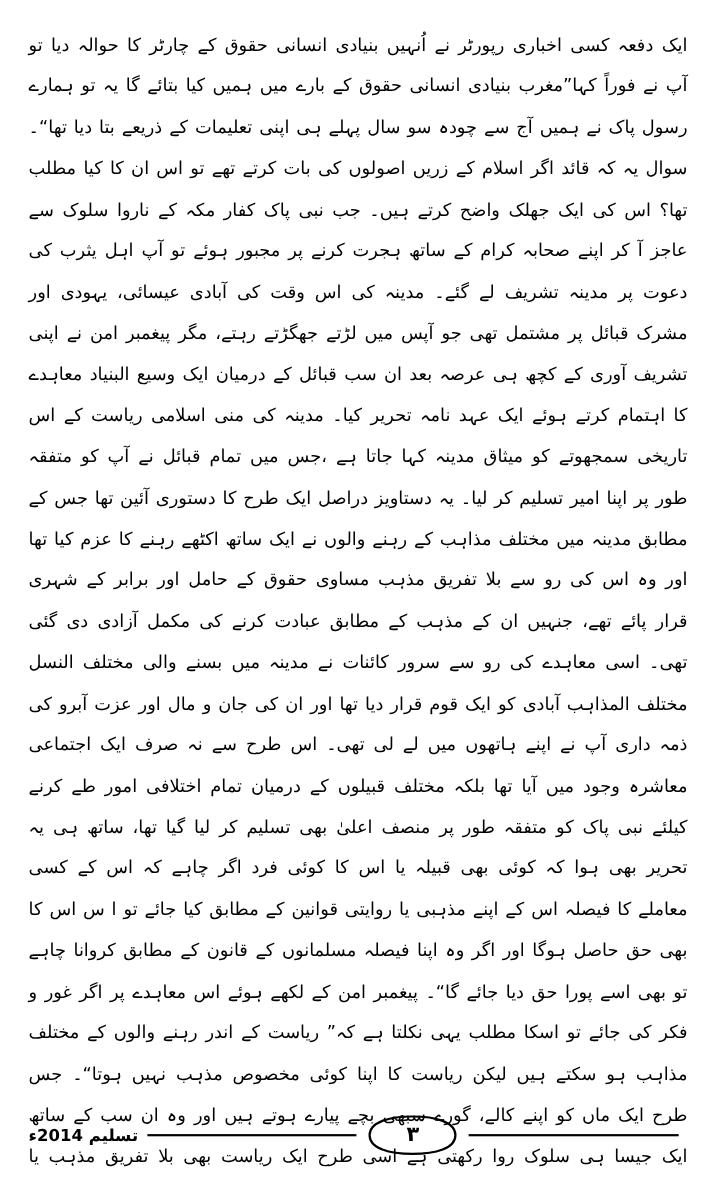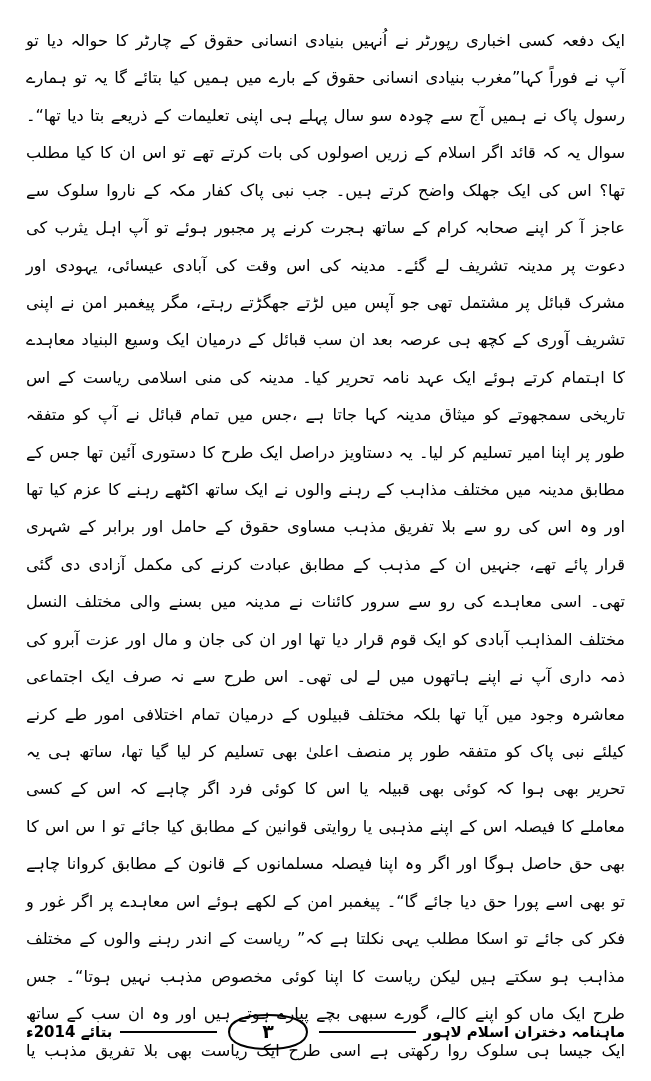--- a/index.html
+++ b/index.html
@@ -108,25 +108,24 @@
 
 <div class="page">
 
   <div class="body-text">
     <p>ایک دفعہ کسی اخباری رپورٹر نے اُنہیں بنیادی انسانی حقوق کے چارٹر کا حوالہ دیا تو آپ نے فوراً کہا”مغرب بنیادی انسانی حقوق کے بارے میں ہمیں کیا بتائے گا یہ تو ہمارے رسول پاک نے ہمیں آج سے چودہ سو سال پہلے ہی اپنی تعلیمات کے ذریعے بتا دیا تھا“۔سوال یہ کہ قائد اگر اسلام کے زریں اصولوں کی بات کرتے تھے تو اس ان کا کیا مطلب تھا؟ اس کی ایک جھلک واضح کرتے ہیں۔ جب نبی پاک کفار مکہ کے ناروا سلوک سے عاجز آ کر اپنے صحابہ کرام کے ساتھ ہجرت کرنے پر مجبور ہوئے تو آپ اہل یثرب کی دعوت پر مدینہ تشریف لے گئے۔ مدینہ کی اس وقت کی آبادی عیسائی، یہودی اور مشرک قبائل پر مشتمل تھی جو آپس میں لڑتے جھگڑتے رہتے، مگر پیغمبر امن نے اپنی تشریف آوری کے کچھ ہی عرصہ بعد ان سب قبائل کے درمیان ایک وسیع البنیاد معاہدے کا اہتمام کرتے ہوئے ایک عہد نامہ تحریر کیا۔ مدینہ کی منی اسلامی ریاست کے اس تاریخی سمجھوتے کو میثاق مدینہ کہا جاتا ہے ،جس میں تمام قبائل نے آپ کو متفقہ طور پر اپنا امیر تسلیم کر لیا۔ یہ دستاویز دراصل ایک طرح کا دستوری آئین تھا جس کے مطابق مدینہ میں مختلف مذاہب کے رہنے والوں نے ایک ساتھ اکٹھے رہنے کا عزم کیا تھا اور وہ اس کی رو سے بلا تفریق مذہب مساوی حقوق کے حامل اور برابر کے شہری قرار پائے تھے، جنہیں ان کے مذہب کے مطابق عبادت کرنے کی مکمل آزادی دی گئی تھی۔ اسی معاہدے کی رو سے سرور کائنات نے مدینہ میں بسنے والی مختلف النسل مختلف المذاہب آبادی کو ایک قوم قرار دیا تھا اور ان کی جان و مال اور عزت آبرو کی ذمہ داری آپ نے اپنے ہاتھوں میں لے لی تھی۔ اس طرح سے نہ صرف ایک اجتماعی معاشرہ وجود میں آیا تھا بلکہ مختلف قبیلوں کے درمیان تمام اختلافی امور طے کرنے کیلئے نبی پاک کو متفقہ طور پر منصف اعلیٰ بھی تسلیم کر لیا گیا تھا، ساتھ ہی یہ تحریر بھی ہوا کہ کوئی بھی قبیلہ یا اس کا کوئی فرد اگر چاہے کہ اس کے کسی معاملے کا فیصلہ اس کے اپنے مذہبی یا روایتی قوانین کے مطابق کیا جائے تو ا س اس کا بھی حق حاصل ہوگا اور اگر وہ اپنا فیصلہ مسلمانوں کے قانون کے مطابق کروانا چاہے تو بھی اسے پورا حق دیا جائے گا“۔ پیغمبر امن کے لکھے ہوئے اس معاہدے پر اگر غور و فکر کی جائے تو اسکا مطلب یہی نکلتا ہے کہ” ریاست کے اندر رہنے والوں کے مختلف مذاہب ہو سکتے ہیں لیکن ریاست کا اپنا کوئی مخصوص مذہب نہیں ہوتا“۔ جس طرح ایک ماں کو اپنے کالے، گورے سبھی بچے پیارے ہوتے ہیں اور وہ ان سب کے ساتھ ایک جیسا ہی سلوک روا رکھتی ہے اسی طرح ایک ریاست بھی بلا تفریق مذہب یا قومیت اپنے شہریوں کو برابر کے حقوق، ان کی پرورش اور ان کے درمیان انصاف قائم کرنے کی ذمہ دار ہوتی ہے۔</p>
   </div>
 
   <div class="spacer"></div>
 
   <div class="footer">
-    <div class="footer-side footer-right">ماہنامہ دختران اسلام لاہور</div>
     <div class="rule"></div>
     <div class="page-num-wrap">
       <svg class="page-num-shape" viewBox="0 0 86 40">
         <path d="M4 20 C4 8, 22 3, 43 3 C64 3, 82 8, 82 20 C82 32, 64 37, 43 37 C22 37, 4 32, 4 20 Z" fill="none" stroke="#000" stroke-width="2"></path>
       </svg>
       <span class="page-num">۳</span>
     </div>
     <div class="rule"></div>
-    <div class="footer-side footer-left">بتائے 2014ء</div>
+    <div class="footer-side footer-left">تسلیم 2014ء</div>
   </div>
 
 </div>
 
 </body></html>

